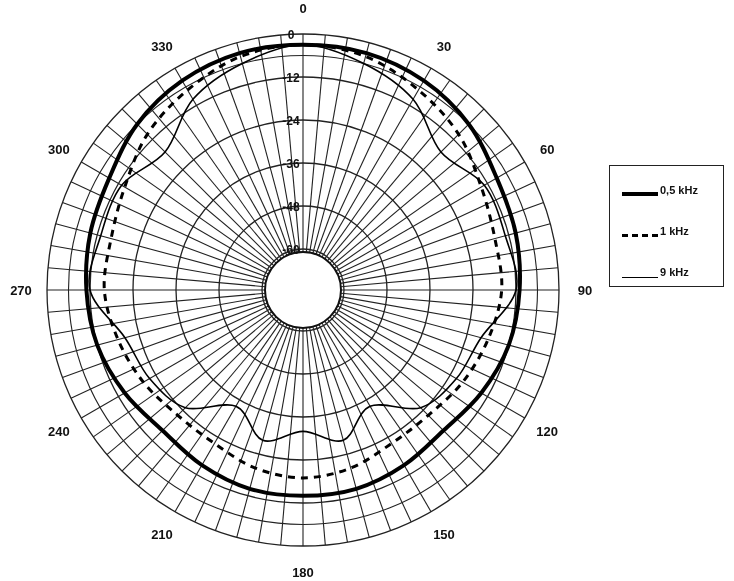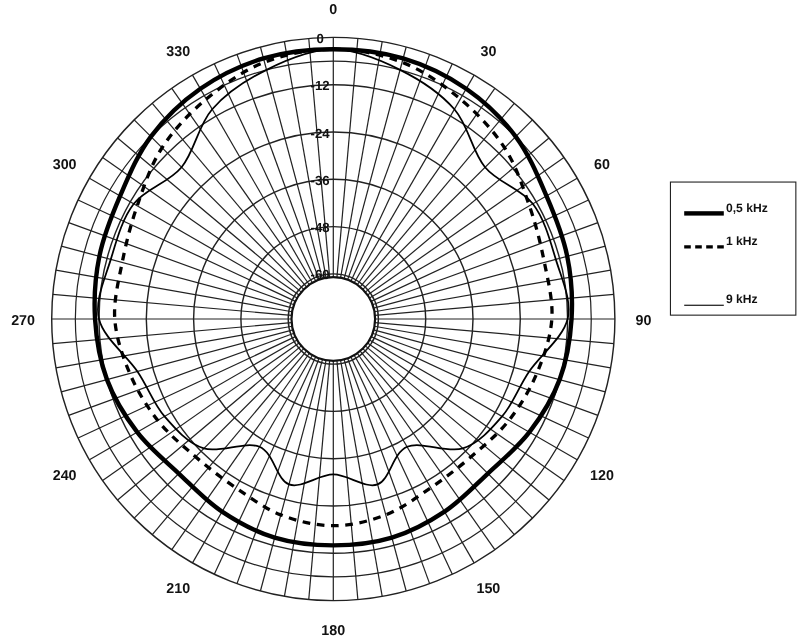--- a/index.html
+++ b/index.html
@@ -124,21 +124,21 @@
       <text x="291" y="211" text-anchor="middle" class="rlbl">-48</text>
       <text x="291" y="254" text-anchor="middle" class="rlbl">-60</text>
     </g>
 </svg>
 
 <div id="legend">
   <div class="leg-item" style="top:14px">
     <span class="leg-line" style="border-top:4px solid #000;"></span>
     <span>0,5 kHz</span>
   </div>
-  <div class="leg-item" style="top:44px">
+  <div class="leg-item" style="top:55px">
     <span class="leg-line" style="border-top:3px dashed #000;"></span>
     <span>1 kHz</span>
   </div>
   <div class="leg-item" style="top:96px">
     <span class="leg-line" style="border-top:1.5px solid #000;"></span>
     <span>9 kHz</span>
   </div>
 </div>
 
 </body></html>

